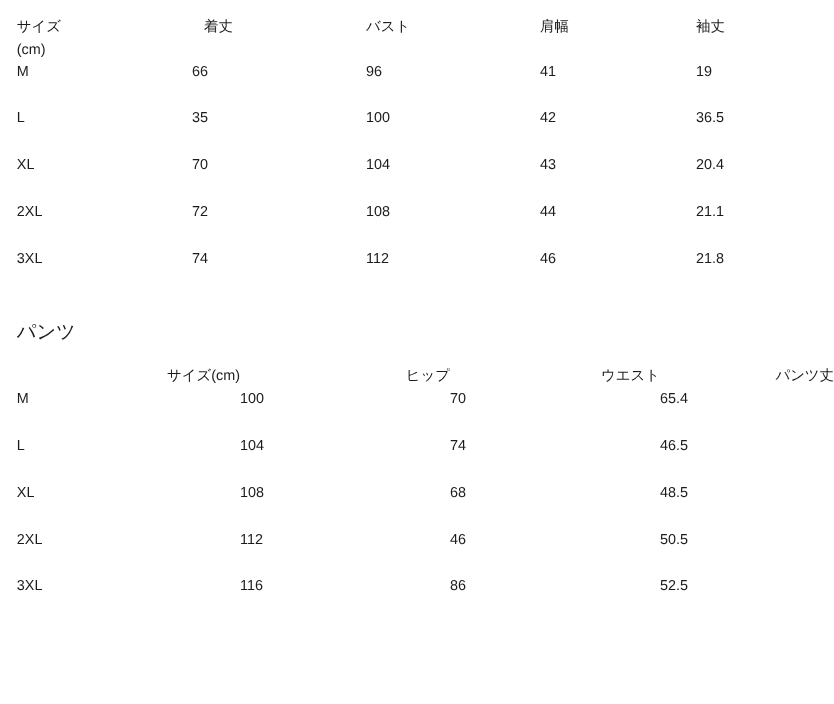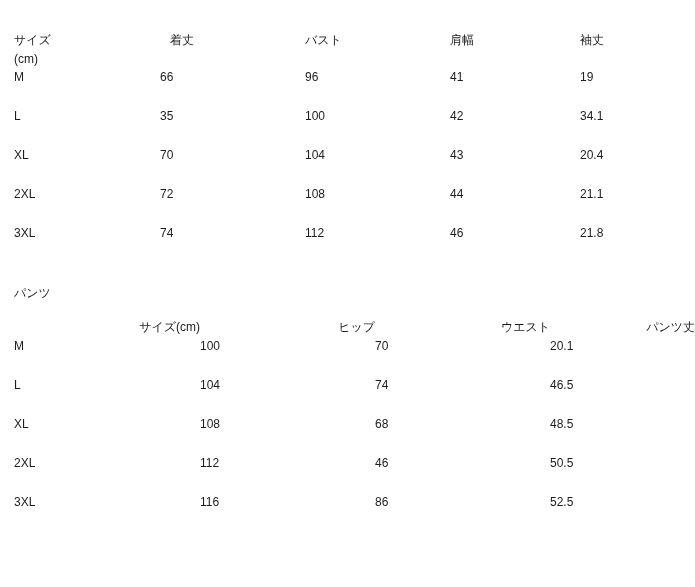--- a/index.html
+++ b/index.html
@@ -33,21 +33,21 @@
     text-align: left;
     vertical-align: top;
     font-weight: normal;
     font-size: 12px;
     color: #1c1c1c;
     padding: 0;
     line-height: 1.55;
   }
 
   
-  .tops-table { margin-top: 18px; }
+  .tops-table { margin-top: 0; }
   .tops-table col.c0 { width: 160px; }
   .tops-table col.c1 { width: 145px; }
   .tops-table col.c2 { width: 145px; }
   .tops-table col.c3 { width: 130px; }
   .tops-table col.c4 { width: 115px; }
 
   .tops-table thead td {
     padding-top: 13px;
     padding-bottom: 0;
   }
@@ -57,21 +57,21 @@
   .tops-table tbody td {
     height: 39px;
   }
   .tops-table tbody td:first-child { padding-left: 14px; }
 
   .hdr-two-line span { display: block; }
 
   
   .section-title {
     padding-left: 14px;
-    font-size: 12px;
+    font-size: 16px;
     color: #1c1c1c;
   }
 
   
   .pants-table col.p0 { width: 200px; }
   .pants-table col.p1 { width: 175px; }
   .pants-table col.p2 { width: 175px; }
   .pants-table col.p3 { width: 145px; }
 
   .pants-table thead td {
@@ -119,21 +119,21 @@
         <td class="offset-cell">66</td>
         <td>96</td>
         <td>41</td>
         <td>19</td>
       </tr>
       <tr>
         <td>L</td>
         <td class="offset-cell">35</td>
         <td>100</td>
         <td>42</td>
-        <td>34.1</td>
+        <td>36.5</td>
       </tr>
       <tr>
         <td>XL</td>
         <td class="offset-cell">70</td>
         <td>104</td>
         <td>43</td>
         <td>20.4</td>
       </tr>
       <tr>
         <td>2XL</td>
@@ -171,21 +171,21 @@
         <td>ヒップ</td>
         <td>ウエスト</td>
         <td>パンツ丈</td>
       </tr>
     </thead>
     <tbody>
       <tr>
         <td>M</td>
         <td>100</td>
         <td>70</td>
-        <td>20.1</td>
+        <td>65.4</td>
       </tr>
       <tr>
         <td>L</td>
         <td>104</td>
         <td>74</td>
         <td>46.5</td>
       </tr>
       <tr>
         <td>XL</td>
         <td>108</td>

